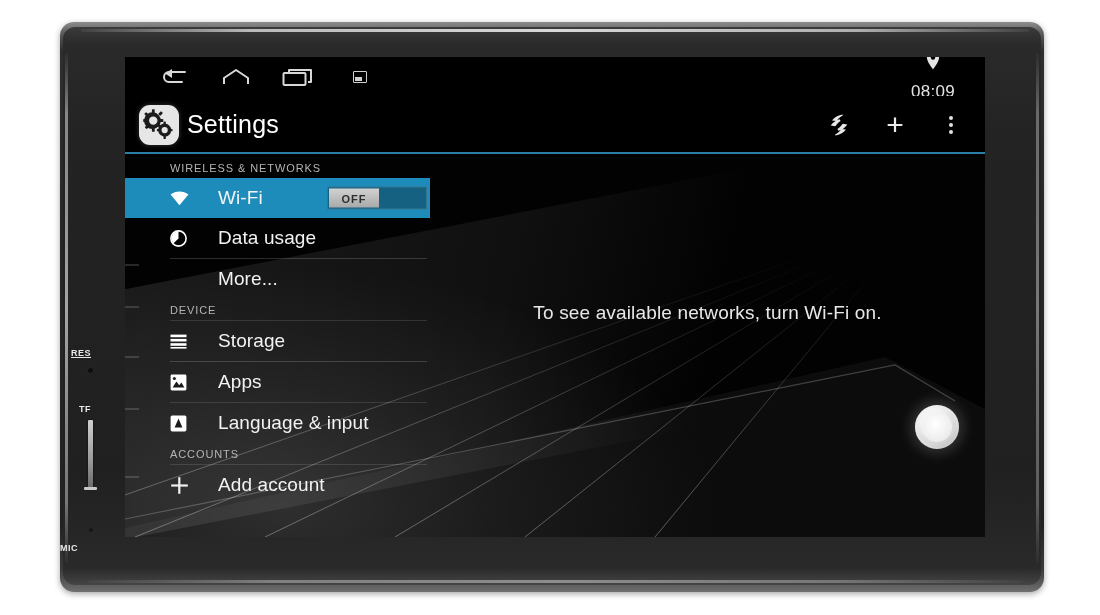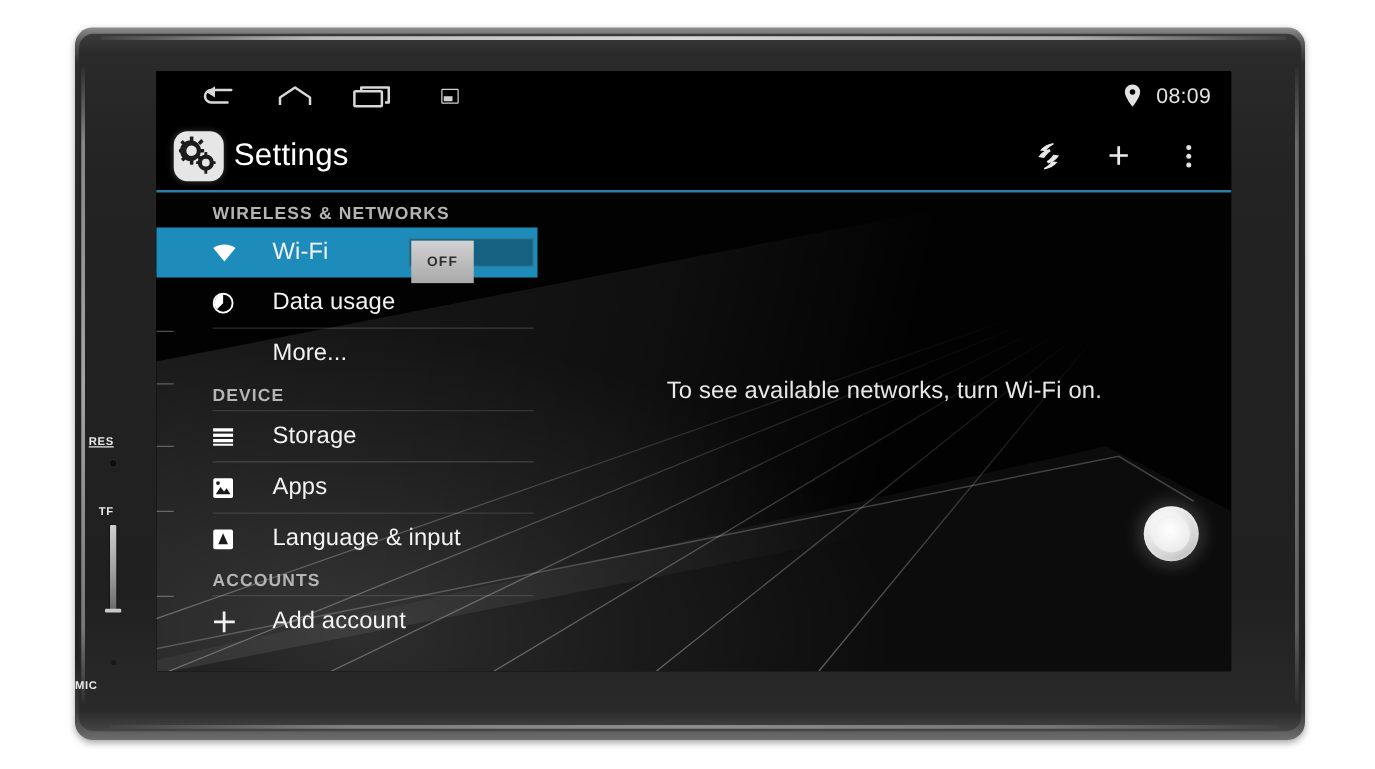--- a/index.html
+++ b/index.html
@@ -81,21 +81,21 @@
   }
   .wp-grid-svg{position:absolute;inset:0;width:100%;height:100%;}
 
   
   .statusbar{
     position:absolute;left:0;top:0;width:100%;height:39px;background:#000;
     display:flex;align-items:center;z-index:5;
   }
   .nav-btn{width:62px;height:39px;display:flex;align-items:center;justify-content:center;}
   .nav-btn:first-child{margin-left:18px;}
-  .status-right{margin-left:auto;display:flex;align-items:center;padding-right:16px;gap:12px;}
+  .status-right{margin-left:auto;display:flex;align-items:center;padding-right:30px;gap:12px;flex-direction:column;}
   .status-time{color:#e3e3e3;font-size:17px;letter-spacing:.3px;}
   .tiny-shot{width:12px;height:10px;border:1.5px solid #cfcfcf;border-radius:1px;position:relative;}
   .tiny-shot::after{content:"";position:absolute;left:1px;bottom:1px;width:7px;height:4px;background:#cfcfcf;}
 
   
   .actionbar{
     position:absolute;left:0;top:39px;width:100%;height:57px;background:#000;
     display:flex;align-items:center;z-index:5;
   }
   .app-icon{
@@ -113,40 +113,40 @@
     position:absolute;left:0;top:95px;width:100%;height:2px;
     background:#2b7ea6;z-index:5;
   }
 
   
   .listpane{
     position:absolute;left:0;top:97px;width:305px;bottom:0;z-index:4;
     padding-top:3px;box-sizing:border-box;
   }
   .sec-head{
-    color:#b4b4b4;font-size:14px;font-weight:bold;letter-spacing:.9px;
+    color:#b4b4b4;font-size:11px;font-weight:normal;letter-spacing:.9px;
     padding:5px 0 4px 45px;
   }
   .row{
     position:relative;height:40px;display:flex;align-items:center;
     padding-left:45px;box-sizing:border-box;gap:23px;
   }
   .row.sel{background:#1d8cba;width:305px;}
   .row .ic{width:25px;display:flex;align-items:center;justify-content:flex-start;flex:0 0 auto;}
   .row .lbl{color:#f2f2f2;font-size:19px;letter-spacing:.1px;}
   .rule{height:1px;background:rgba(255,255,255,.17);margin-left:45px;margin-right:3px;}
   .rule.dim{background:rgba(255,255,255,.12);}
 
   .toggle{
     position:absolute;right:3px;top:50%;transform:translateY(-50%);
     width:100px;height:23px;background:rgba(0,0,0,.30);
     border:1px solid rgba(255,255,255,.14);box-sizing:border-box;
   }
   .toggle .thumb{
-    position:absolute;left:1px;top:1px;width:50px;height:34px;
+    position:absolute;left:1px;top:1px;width:50px;height:19px;
     background:linear-gradient(180deg,#d2d2d2,#a9a9a9);
     display:flex;align-items:center;justify-content:center;
   }
   .toggle .thumb span{
     color:#2e2e2e;font-size:11px;font-weight:bold;letter-spacing:1px;
   }
 
   
   .contentpane{
     position:absolute;left:305px;top:97px;right:0;bottom:0;z-index:4;

